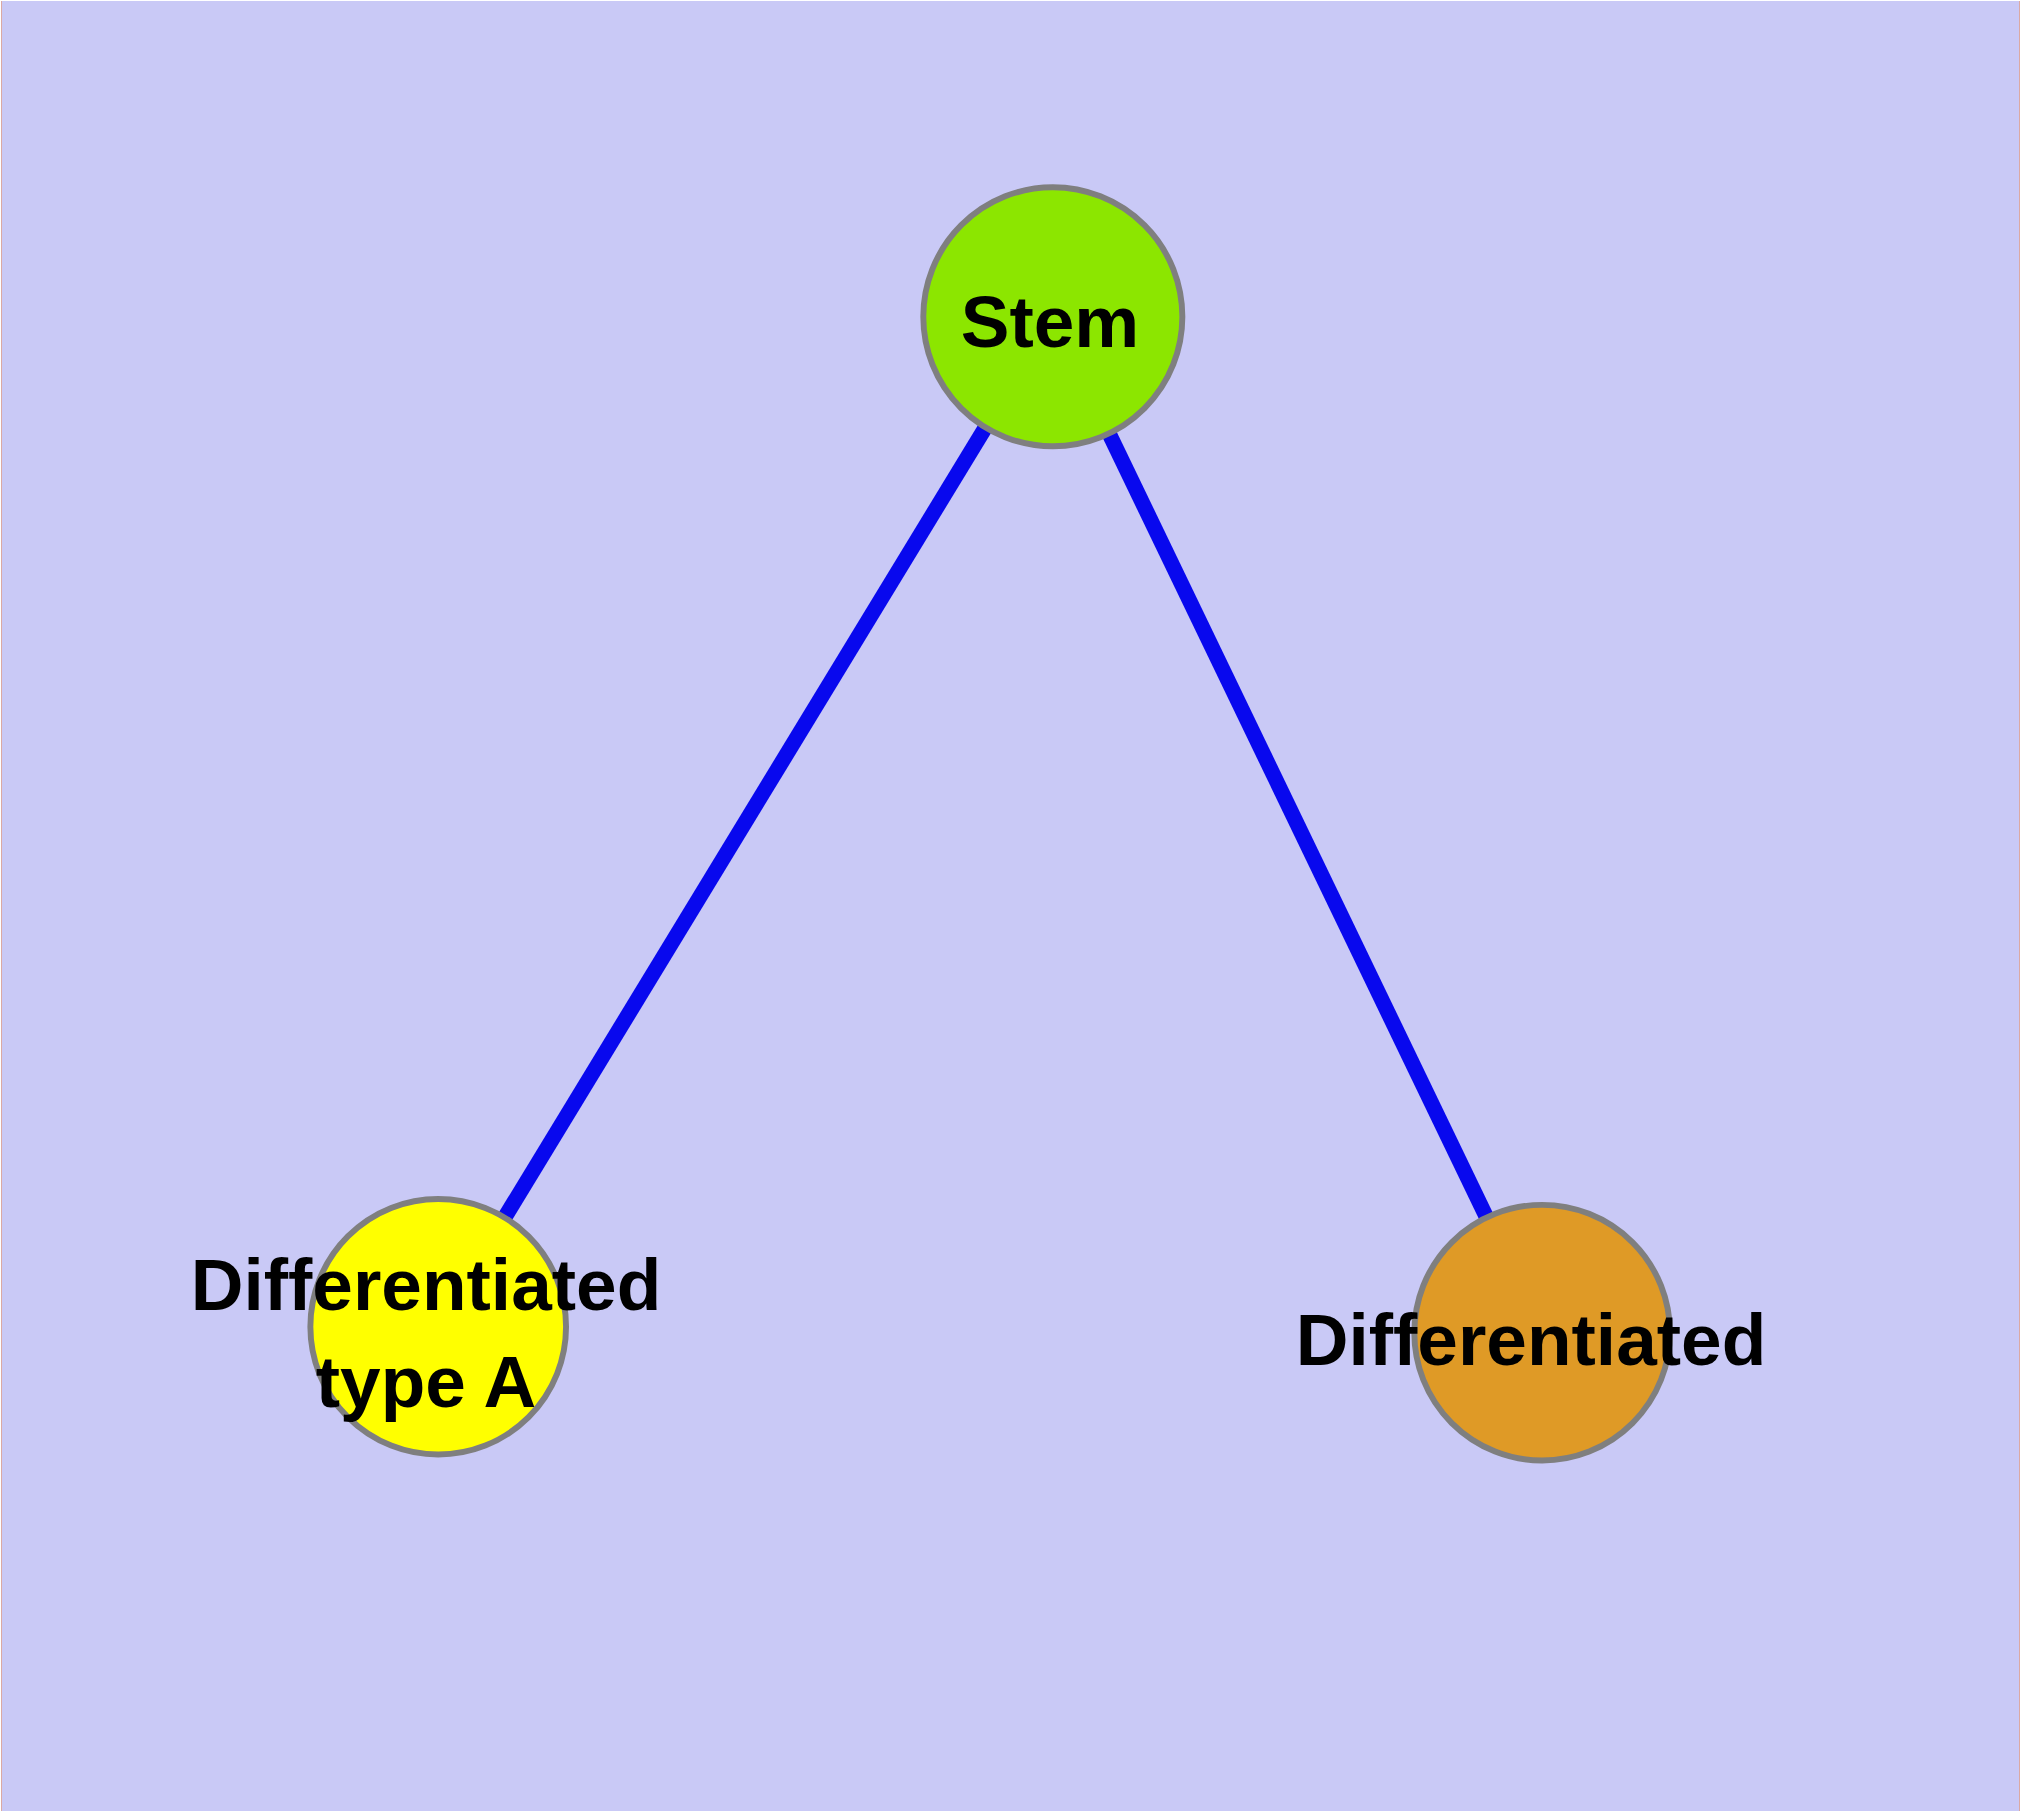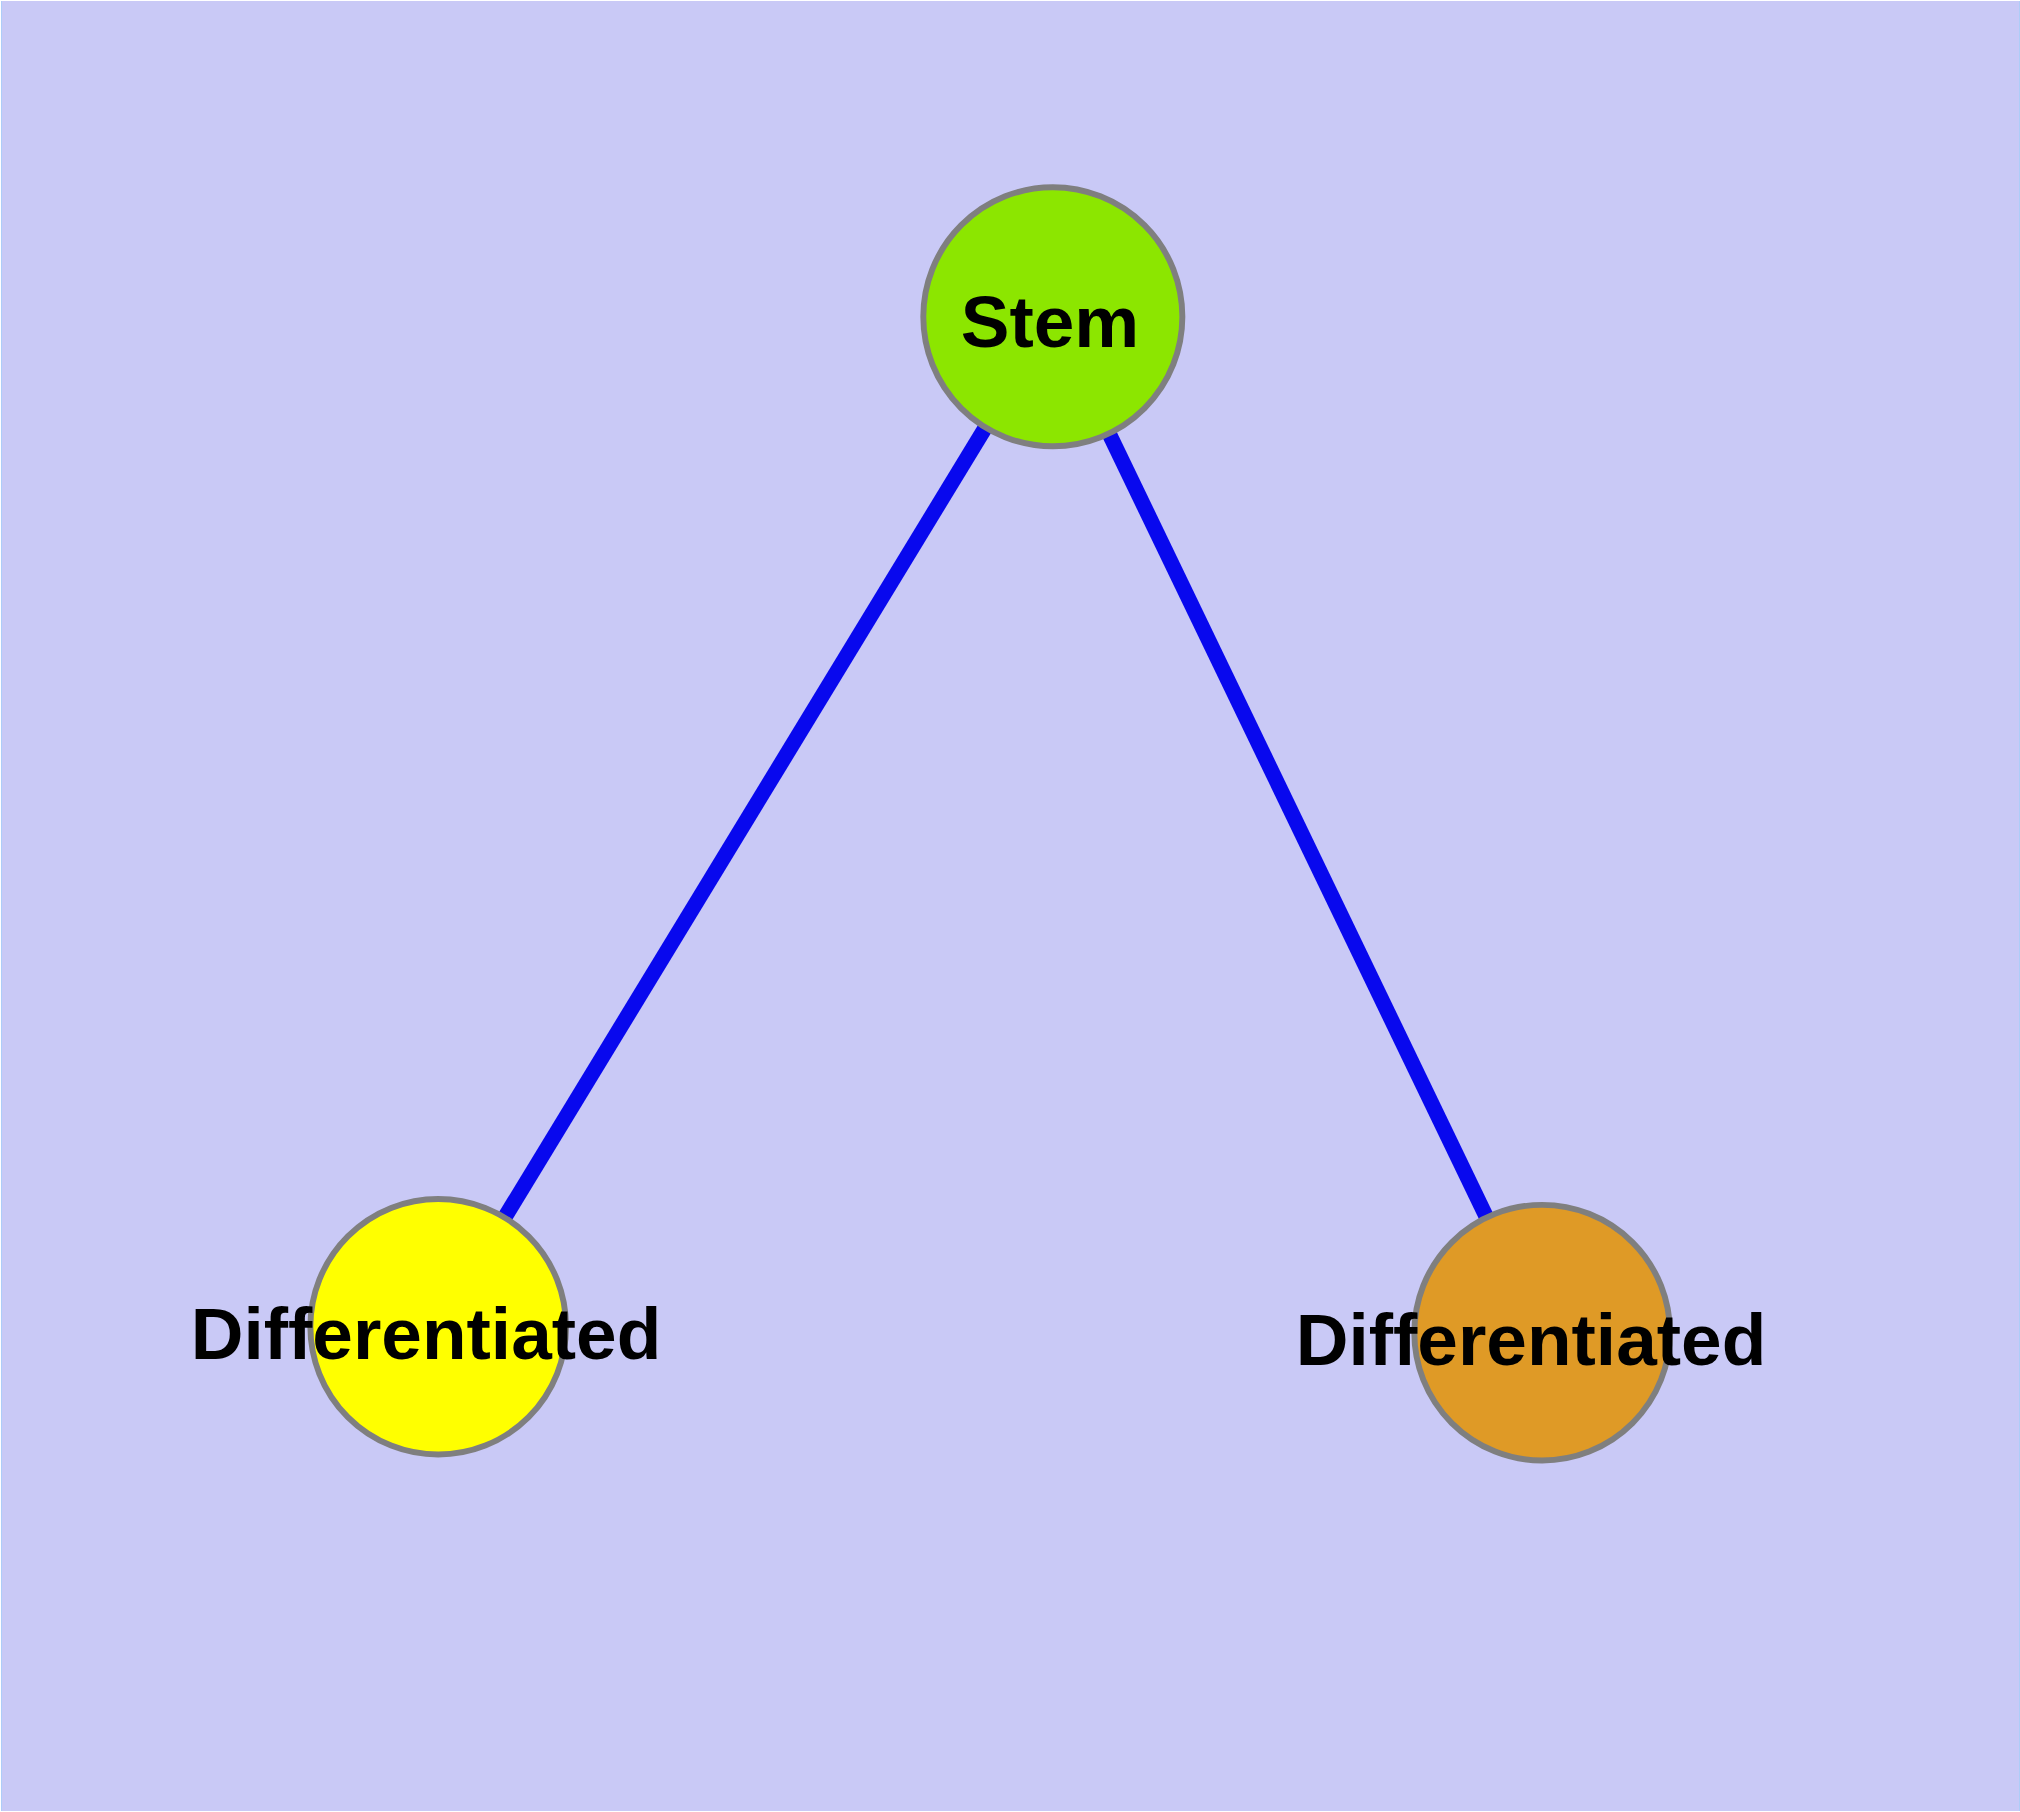--- a/index.html
+++ b/index.html
@@ -35,21 +35,21 @@
     white-space: nowrap;
     letter-spacing: 0px;
   }
   .label-line {
     display: block;
   }
 </style>
 </head>
 <body>
 
-<div class="canvas" style="background: #7dd3fc;">
+<div class="canvas" style="background: #f97316;">
 
   <svg class="graph-svg" viewBox="0 0 2384 2138" xmlns="http://www.w3.org/2000/svg">
 
     <rect x="0" y="0" width="2384" height="2138" fill="#c9c9f6"></rect>
 
     <line x1="1242" y1="373" x2="516" y2="1566" stroke="#0808ee" stroke-width="18"></line>
 
     <line x1="1242" y1="373" x2="1820" y2="1573" stroke="#0808ee" stroke-width="18"></line>
 
     <circle cx="1242" cy="373" r="153" fill="#8ce600" stroke="#7f7f7f" stroke-width="7"></circle>
@@ -58,20 +58,21 @@
 
     <circle cx="1820" cy="1573" r="151" fill="#df9a26" stroke="#7f7f7f" stroke-width="7"></circle>
   </svg>
 
   <div class="node-label" style="left: 1049px; top: 320px;">
     <span class="label-line">Stem</span>
   </div>
 
   <div class="node-label" style="left: 425px; top: 1332px;">
     <span class="label-line">Differentiated</span>
+    <span class="label-line">type A</span>
   </div>
 
   <div class="node-label" style="left: 1530px; top: 1338px;">
     <span class="label-line">Differentiated</span>
   </div>
 
 </div>
 
 
 </body></html>

